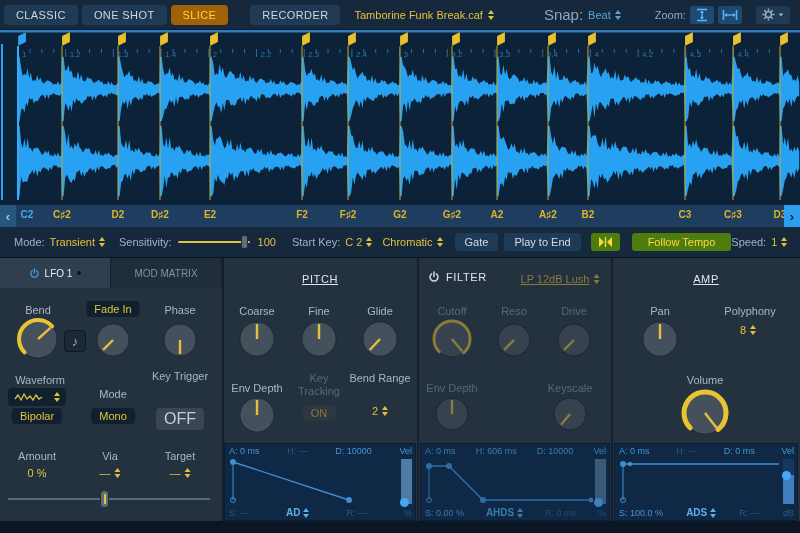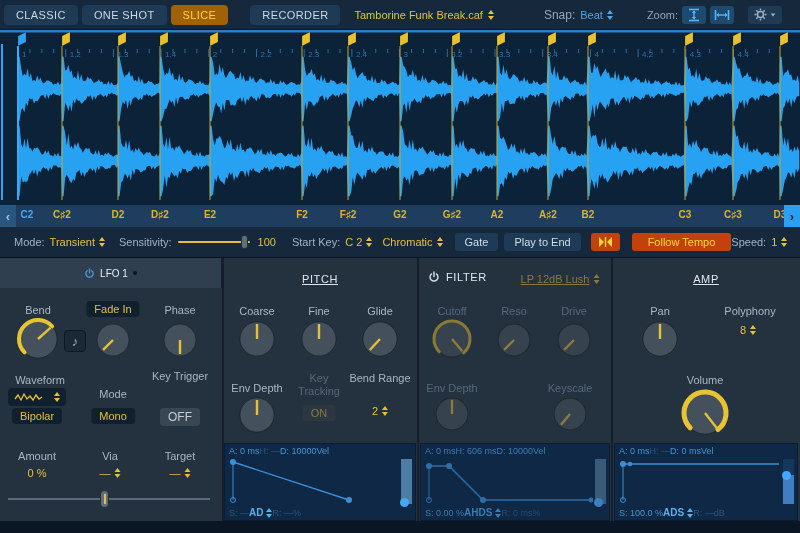--- a/index.html
+++ b/index.html
@@ -7,21 +7,21 @@
        font-family:"Liberation Sans",sans-serif;background:#15283c;
        -webkit-font-smoothing:antialiased;}
   
   .topbar{position:absolute;left:0;top:0;width:800px;height:30px;background:#15283c;
           display:flex;align-items:center;border-bottom:1px solid #0a1624;box-sizing:border-box;}
   .tb-btn{height:20px;line-height:20px;padding:0 12px;margin-left:4px;border-radius:4px;
           background:#1e3a54;color:#cdd8e1;font-size:11px;letter-spacing:.4px;cursor:default;}
   .tb-btn.sel{background:#a16207;color:#ffd542;}
   .tb-btn.gap{margin-left:22px;}
   .fname{display:flex;align-items:center;gap:5px;margin-left:14px;color:#e6c23a;font-size:11px;}
-  .snaplab{margin-left:50px;color:#93a7b8;font-size:12px;}
+  .snaplab{margin-left:50px;color:#93a7b8;font-size:15px;}
   .snapval{margin-left:5px;color:#58a5dd;font-size:11px;display:flex;align-items:center;gap:4px;}
   .zoomlab{margin-left:34px;color:#93a7b8;font-size:11px;}
   .zbtn{width:24px;height:18px;margin-left:4px;border-radius:3px;background:#1d4a6e;
         display:flex;align-items:center;justify-content:center;}
   .gearbtn{width:34px;height:18px;margin-left:14px;border-radius:3px;background:#1e3a54;
         display:flex;align-items:center;justify-content:center;gap:3px;color:#9fb0bd;}
   
   .updn{display:inline-flex;flex-direction:column;align-items:center;gap:2px;}
   .updn .cu{width:0;height:0;border-left:3px solid transparent;border-right:3px solid transparent;
             border-bottom:4px solid currentColor;display:block;}
@@ -36,36 +36,36 @@
   .nav{position:absolute;top:0;width:16px;height:22px;display:flex;align-items:center;justify-content:center;
        font-size:13px;font-weight:bold;}
   .nav.prev{left:0;background:#29567e;color:#9fc6e8;}
   .nav.next{right:0;background:#2d9ff0;color:#0b2238;}
   
   .params{position:absolute;left:0;top:227px;width:800px;height:31px;background:#15283c;
           display:flex;align-items:center;font-size:11px;border-bottom:1px solid #0a1421;box-sizing:border-box;}
   .p-lbl{color:#9fb4c4;}
   .p-val{color:#e3c13c;display:flex;align-items:center;gap:4px;}
   .p-btn{height:18px;line-height:18px;padding:0 10px;border-radius:3px;background:#1d3b57;color:#d3dde6;}
-  .p-btn.on{background:#c2410c;color:#ffd83d;}
+  .p-btn.on{background:#4d7c0f;color:#ffd83d;}
   .senstrack{position:relative;width:72px;height:14px;display:flex;align-items:center;}
   .senstrack .line{width:100%;height:2px;background:#e3c13c;border-radius:1px;}
   .senstrack .hndl{position:absolute;right:2px;top:0;width:7px;height:14px;border-radius:3px;background:#5f6e7c;border:1px solid #222c35;box-sizing:border-box;}
   
   .bottom{position:absolute;left:0;top:258px;width:800px;height:275px;background:#243240;}
   .vdiv{position:absolute;top:0;bottom:0;width:2px;background:#141f2b;}
   .footer-strip{position:absolute;left:0;bottom:0;width:800px;height:12px;background:#0a1623;}
   .sec-title{position:absolute;transform:translateX(-50%);color:#dfe5ea;font-size:11px;letter-spacing:.6px;text-decoration:underline;}
   .klabel{position:absolute;transform:translateX(-50%);color:#a9b7c2;font-size:11px;text-align:center;white-space:nowrap;}
   .klabel.two{white-space:normal;width:62px;line-height:13px;}
   .klabel.dim{color:#56687a;}
   .yval{position:absolute;transform:translateX(-50%);color:#e3c13c;font-size:11px;display:flex;align-items:center;gap:4px;}
   .yval.dim{color:#8a7a3a;text-decoration:underline;}
   .ybox{background:#10202e;border-radius:4px;padding:2px 8px;}
-  .offbox{background:#3a4653;border-radius:4px;padding:2px 8px;color:#c3cdd6;font-size:12px;
+  .offbox{background:#3a4653;border-radius:4px;padding:2px 8px;color:#c3cdd6;font-size:16px;
           position:absolute;transform:translateX(-50%);text-align:right;}
   .onbox{background:#2c3742;border-radius:4px;padding:2px 8px;color:#8a7a3a;font-size:11px;
           position:absolute;transform:translateX(-50%);}
   .knob{position:absolute;}
   
   .lfotabs{position:absolute;left:0;top:0;width:222px;height:30px;display:flex;background:#1b2835;}
   .lfotab{flex:1;display:flex;align-items:center;justify-content:center;gap:5px;
           font-size:10px;color:#7f93a3;background:#202d3a;border-right:1px solid #16222e;}
   .lfotab.sel{background:#2f3f4f;color:#e8edf1;}
   .lfotab .dot{width:4px;height:4px;border-radius:50%;background:#0d141b;}
@@ -74,21 +74,21 @@
   .waveselect{position:absolute;width:58px;height:18px;border-radius:4px;background:#10202e;color:#e3c13c;
            display:flex;align-items:center;justify-content:space-between;padding:0 6px;box-sizing:border-box;}
   .lfoslider{position:absolute;height:18px;display:flex;align-items:center;}
   .lfoslider .line{width:100%;height:2px;background:#5a6a78;}
   .lfoslider .hndl{position:absolute;left:92px;top:0;width:9px;height:18px;border-radius:4px;background:#5f6e7c;
            border:1px solid #222c35;box-sizing:border-box;display:flex;align-items:center;justify-content:center;}
   .lfoslider .hndl i{display:block;width:2px;height:10px;background:#e3c13c;}
   .filter-head{position:absolute;display:flex;align-items:center;gap:6px;color:#dfe5ea;font-size:11px;letter-spacing:.6px;}
   
   .env{position:absolute;top:185px;height:78px;background:#0f2846;border:1px solid #0a1d33;box-sizing:border-box;}
-  .env-head,.env-foot{position:absolute;left:4px;right:3px;display:flex;font-size:9px;}
+  .env-head,.env-foot{position:absolute;left:4px;right:3px;display:flex;justify-content:space-between;font-size:9px;}
   .env-head{top:2px;}
   .env-foot{bottom:2px;align-items:center;}
   .ev{color:#4796d2;}
   .ev.dim{color:#29587f;}
   .ev.mode{display:flex;align-items:center;gap:3px;color:#5fb0e8;font-size:10px;font-weight:bold;}
   .env-curve{position:absolute;left:2px;top:14px;}
   .velwrap{position:absolute;right:3px;top:15px;width:11px;height:45px;}
   .env.f-dim .ev{color:#3b7cb0;} .env.f-dim .ev.dim{color:#234d73;}
 </style>
 </head>
@@ -349,20 +349,23 @@
 
     <div class="lfotabs">
       <div class="lfotab sel">
         <svg width="11" height="11" viewBox="0 0 13 13">
           <path d="M9.1 3.2 A4.3 4.3 0 1 1 3.9 3.2" fill="none" stroke="#4596d6" stroke-width="1.6" stroke-linecap="round"></path>
           <line x1="6.5" y1="1" x2="6.5" y2="6" stroke="#4596d6" stroke-width="1.6" stroke-linecap="round"></line>
         </svg>
         <span>LFO 1</span>
         <span class="dot"></span>
       </div>
+      <div class="lfotab">
+        <span>MOD MATRIX</span>
+      </div>
     </div>
 
     <span class="klabel" style="left:38px;top:46px">Bend</span>
     <span class="yval ybox" style="left:113px;top:43px">Fade In</span>
     <span class="klabel" style="left:180px;top:46px">Phase</span>
 
     <span class="knob" style="left:15px;top:58px"><svg width="46" height="46" viewBox="0 0 46 46">
           <circle cx="23" cy="23" r="19" fill="#44515d" stroke="rgba(0,0,0,.35)"></circle>
           <path d="M9.564971157455597 36.4350288425444 A19 19 0 1 1 37.11975168407049 10.286518479181694" fill="none" stroke="#e8c332" stroke-width="4" stroke-linecap="round"></path>
           <line x1="23" y1="23" x2="35.633462033115705" y2="11.624779691899409" stroke="#e3c13c" stroke-width="2.4"></line>

